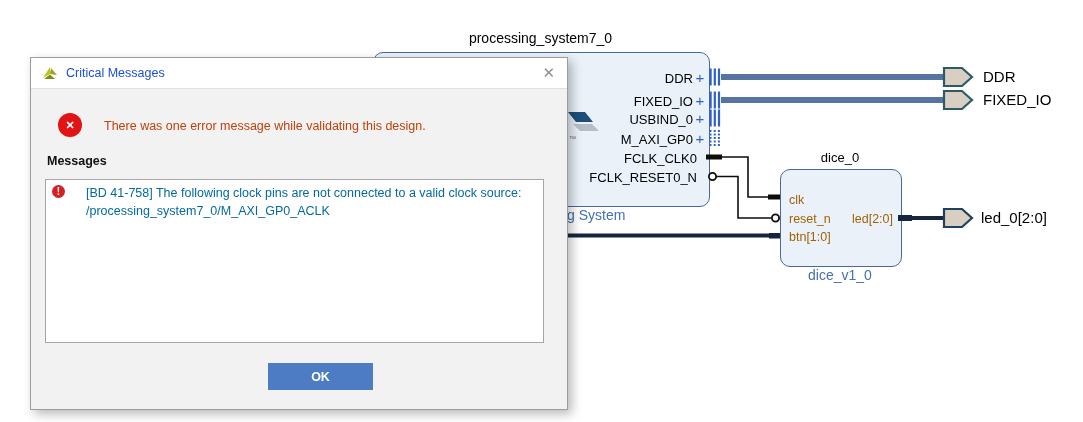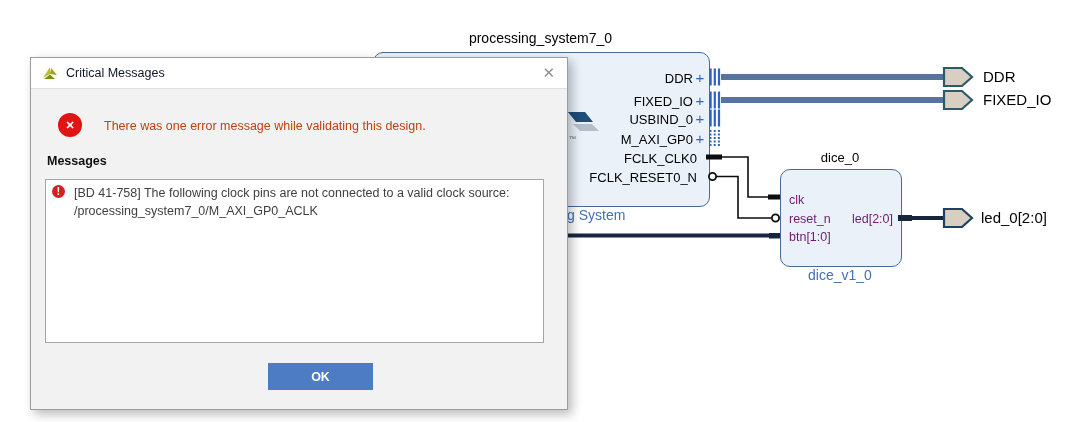--- a/index.html
+++ b/index.html
@@ -6,52 +6,52 @@
   .canvas { position:relative; width:1083px; height:422px; background:#ffffff;
             font-family:"Liberation Sans", sans-serif; overflow:hidden; }
 
   
   .block { position:absolute; background:var(--block-fill); border:1px solid var(--block-border); border-radius:10px; }
   .block-title { position:absolute; text-align:center; font-size:14px; color:#000; }
   .block-sub   { position:absolute; text-align:center; font-size:14px; color:var(--label-blue); }
   .ps7-port { position:absolute; right:2px; height:18px; display:flex; align-items:center; font-size:13px; color:#000; white-space:nowrap; }
   .ps7-port .plus { color:var(--plus-blue); font-size:15px; width:14px; text-align:center; line-height:14px; }
   .ps7-port.noplus { right:12px; }
-  .pin { position:absolute; font-size:12.5px; color:#701a75; white-space:nowrap; }
+  .pin { position:absolute; font-size:12.5px; color:#a16207; white-space:nowrap; }
   .ext-label { position:absolute; font-size:15px; line-height:16px; color:#000; white-space:nowrap; }
   .frag-sub { position:absolute; left:567px; top:207px; font-size:14px; color:var(--label-blue); }
   svg.wires { position:absolute; left:0; top:0; z-index:2; }
   .bus-core { stroke:var(--bus-blue); stroke-width:6; }
   .hatch { fill:var(--plus-blue); }
   .thin-wire { stroke:#0d0d0d; stroke-width:1.6; fill:none; }
   .stub { fill:#0d0d0d; }
   .bubble { fill:#ffffff; stroke:#0d0d0d; stroke-width:1.8; }
   .fat-wire { stroke:var(--wire-dark); stroke-width:4; }
   .fat-stub { fill:var(--wire-dark); }
   .port-pent { fill:var(--port-fill); stroke:var(--port-border); stroke-width:2.2; }
   .port-pent.dark { stroke:#20405f; }
 
   
   .dialog { position:absolute; left:30px; top:57px; width:538px; height:353px; background:#f2f2f2;
             border:1px solid #9c9c9c; box-shadow:4px 4px 10px rgba(0,0,0,0.28); z-index:10; box-sizing:border-box; }
   .titlebar { position:absolute; left:0; top:0; width:100%; height:31px; background:#ffffff;
               border-bottom:1px solid #e0e0e0; display:flex; align-items:center; padding-left:10px; box-sizing:border-box; }
-  .title-text { font-size:12.5px; color:#0f172a; margin-left:8px; }
+  .title-text { font-size:12.5px; color:#1d4ed8; margin-left:8px; }
   .close { position:absolute; right:12px; top:6px; font-size:15px; color:#8f8f8f; font-weight:400; cursor:pointer; }
   .err-big { position:absolute; left:27px; top:55px; width:24px; height:24px; border-radius:50%;
              background:var(--error-red); color:#fff; display:flex; align-items:center; justify-content:center;
              font-size:11px; font-weight:bold; }
   .summary { position:absolute; left:73px; top:61px; font-size:12.5px; color:#c2410c; }
   .msgs-label { position:absolute; left:16px; top:96px; font-size:12.5px; font-weight:bold; color:#111; }
   .msgbox { position:absolute; left:14px; top:121px; width:499px; height:164px; background:#fff;
             border:1px solid #a6a6a6; box-sizing:border-box; }
   .err-small { position:absolute; left:6px; top:5px; width:13px; height:13px; border-radius:50%;
                background:#d42020; color:#fff; font-size:10px; font-weight:bold;
                display:flex; align-items:center; justify-content:center; }
-  .msg-text { position:absolute; left:28px; top:4px; font-size:12.5px; line-height:18px; color:#404040; }
+  .msg-text { position:absolute; left:40px; top:4px; font-size:12.5px; line-height:18px; color:#0369a1; }
   .btn { position:absolute; top:305px; height:27px; font-size:12.5px; display:flex; align-items:center;
          justify-content:center; box-sizing:border-box; cursor:pointer; }
   .btn-ok { left:237px; width:105px; background:var(--accent-blue); color:#fff; border:1px solid var(--accent-blue);font-weight:bold; }
   .btn-open { left:364px; width:151px; background:#fff; color:#000; border:1px solid #6f6f6f; }
   .btn-open .mn { text-decoration:underline; }
 </style>
 </head>
 <body>
 
 <div class="canvas">

